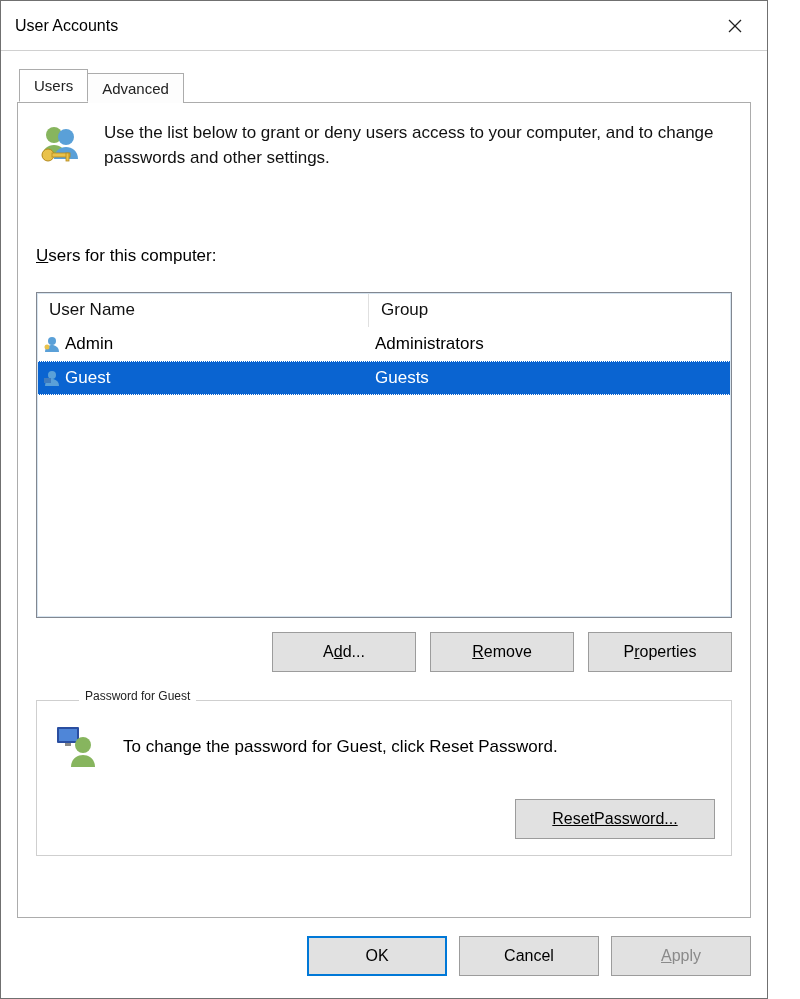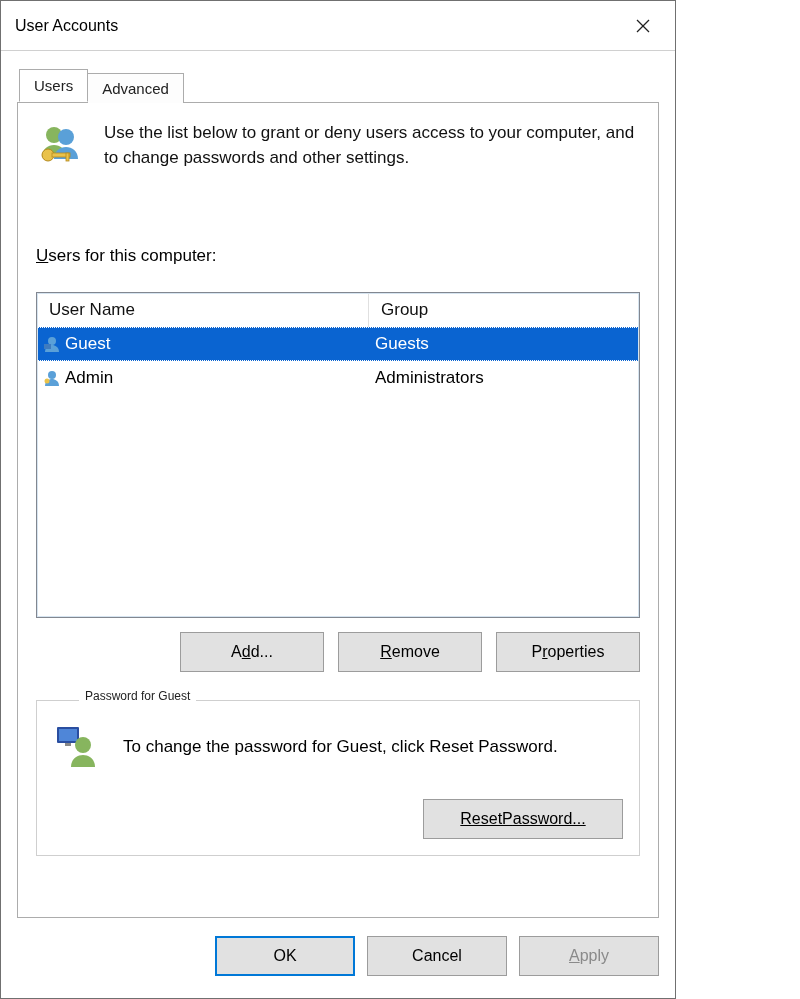--- a/index.html
+++ b/index.html
@@ -4,21 +4,21 @@
 <style>
   * { box-sizing: border-box; }
   body {
     margin: 0;
     font-family: "Segoe UI", Tahoma, sans-serif;
     font-size: 15px;
     background: #fff;
     color: #000;
   }
   .window {
-    width: 676px;
+    width: 768px;
     height: 999px;
     border: 1px solid #707070;
     background: #fff;
     display: flex;
     flex-direction: column;
   }
   .titlebar {
     height: 50px;
     display: flex;
     align-items: center;
@@ -246,44 +246,44 @@
 
     <div class="list-label">
       <span class="u">U</span><span>sers for this computer:</span>
     </div>
 
     <div class="listview">
       <div class="lv-header">
         <div class="col col-name">User Name</div>
         <div class="col col-group">Group</div>
       </div>
+      <div class="lv-row">
+        <div class="cell cell-name">
+          <svg class="user-mini-icon" viewBox="0 0 18 18">
+            <circle cx="9" cy="6" r="4" fill="#5aa0d8"></circle>
+            <path d="M2 17c0-5 4-7 7-7s7 2 7 7z" fill="#5aa0d8"></path>
+            <circle cx="4" cy="12" r="2.5" fill="#e9c24b"></circle>
+          </svg>
+          <span>Admin</span>
+        </div>
+        <div class="cell cell-group">
+            <span>Administrators</span>
+          </div>
+      </div>
       <div class="lv-row selected">
         <div class="cell cell-name">
           <svg class="user-mini-icon" viewBox="0 0 18 18">
             <circle cx="9" cy="6" r="4" fill="#5aa0d8"></circle>
             <path d="M2 17c0-5 4-7 7-7s7 2 7 7z" fill="#5aa0d8"></path>
             <rect x="1" y="9" width="7" height="5" fill="#3e7bbf"></rect>
           </svg>
           <span>Guest</span>
         </div>
         <div class="cell cell-group">
             <span>Guests</span>
-          </div>
-      </div>
-      <div class="lv-row">
-        <div class="cell cell-name">
-          <svg class="user-mini-icon" viewBox="0 0 18 18">
-            <circle cx="9" cy="6" r="4" fill="#5aa0d8"></circle>
-            <path d="M2 17c0-5 4-7 7-7s7 2 7 7z" fill="#5aa0d8"></path>
-            <circle cx="4" cy="12" r="2.5" fill="#e9c24b"></circle>
-          </svg>
-          <span>Admin</span>
-        </div>
-        <div class="cell cell-group">
-            <span>Administrators</span>
           </div>
       </div>
     </div>
 
     <div class="btn-row">
       <button class="btn">
           <span>A</span>
           <span class="u">d</span>
           <span>d...</span>
         </button>

